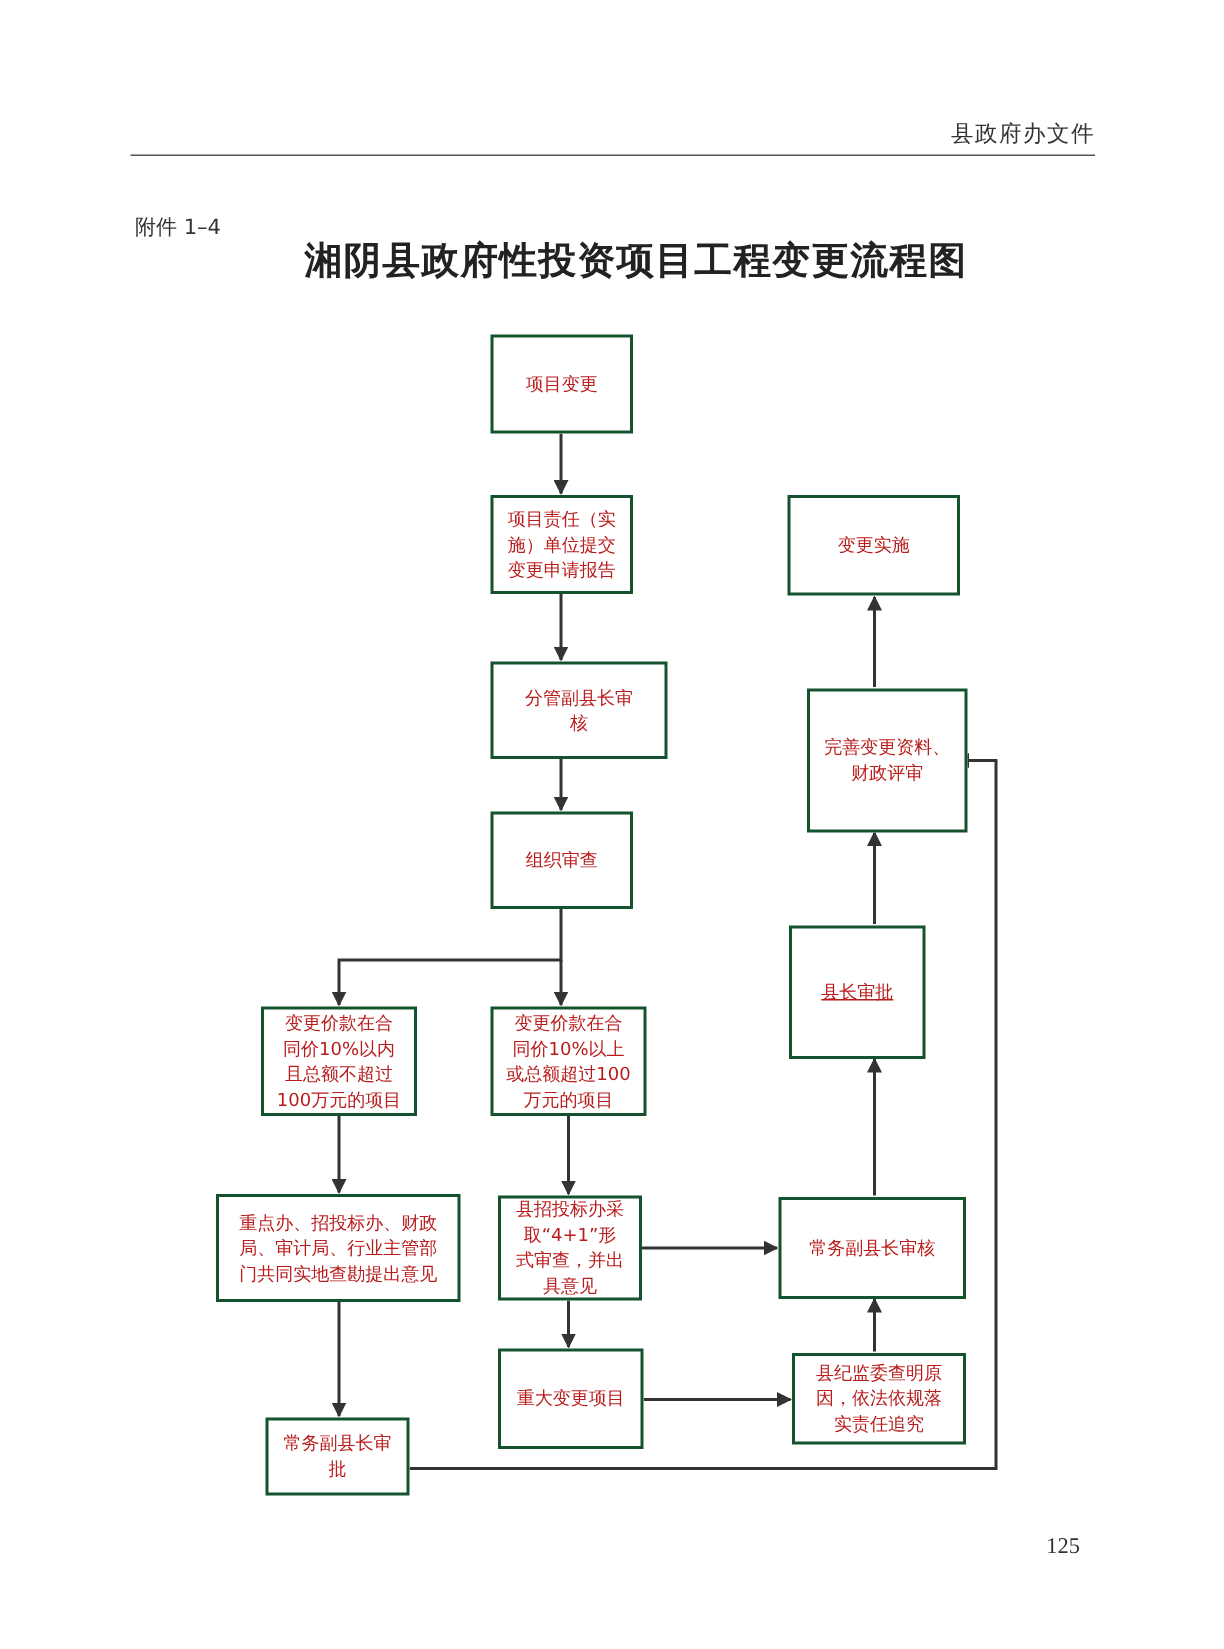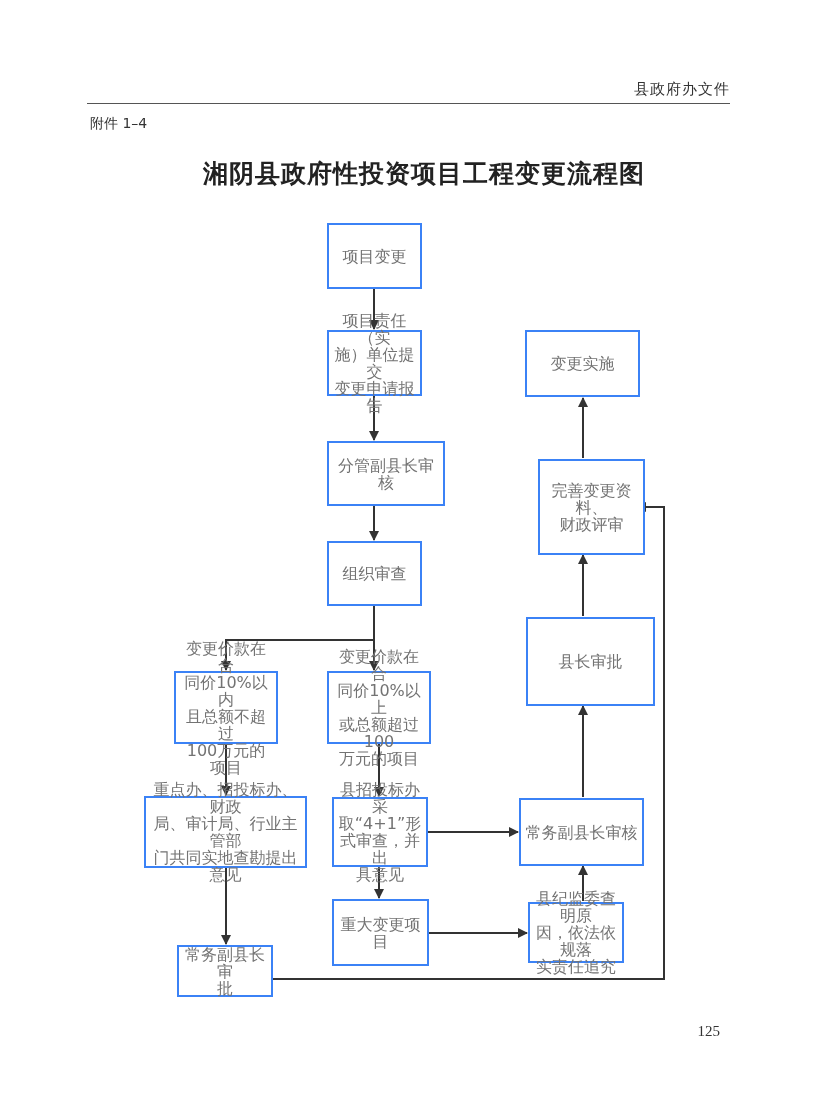--- a/index.html
+++ b/index.html
@@ -1,23 +1,23 @@
 <!DOCTYPE html>
 <html><head>
 <meta charset="utf-8">
 <style>
   html,body{margin:0;padding:0;background:#fff;}
   body{width:816px;height:1099px;position:relative;overflow:hidden;font-family:"DejaVu Sans",sans-serif;color:#2a2a2a;}
   .header-label{position:absolute;right:86px;top:80px;font-size:15px;color:#333;letter-spacing:1px;}
   .header-rule{position:absolute;left:87px;right:86px;top:103px;height:0;border-top:1.5px solid #555;}
-  .attach{position:absolute;left:90px;top:115px;font-size:14px;color:#333;}
+  .attach{position:absolute;left:90px;top:143px;font-size:14px;color:#333;}
   .title{position:absolute;left:0;right:0;top:157px;text-align:center;font-family:"DejaVu Serif",serif;font-weight:bold;font-size:25px;color:#222;letter-spacing:1px;padding-left:32px;}
   .page-num{position:absolute;right:96px;top:1023px;font-family:"Liberation Serif",serif;font-size:15px;color:#333;}
   svg.flow{position:absolute;left:0;top:0;}
-  .node{position:absolute;box-sizing:border-box;border:2px solid #3b82f6;background:#fff;display:flex;align-items:center;justify-content:center;text-align:center;font-size:16px;line-height:17px;color:#737373;padding:3px 4px;white-space:pre-line;}
+  .node{position:absolute;box-sizing:border-box;border:2px solid #14532d;background:#fff;display:flex;align-items:center;justify-content:center;text-align:center;font-size:12px;line-height:17px;color:#b91c1c;padding:3px 4px;white-space:pre-line;}
 </style>
 </head>
 <body>
 
 <div class="header-label">县政府办文件</div>
 <div class="header-rule"></div>
 <div class="attach">附件 1–4</div>
 <div class="title">湘阴县政府性投资项目工程变更流程图</div>
 
 <svg class="flow" width="816" height="1099">
@@ -62,24 +62,24 @@
 或总额超过100
 万元的项目</div>
 <div class="node" style="left:144px;top:796px;width:163px;height:72px;">重点办、招投标办、财政
 局、审计局、行业主管部
 门共同实地查勘提出意见</div>
 <div class="node" style="left:332px;top:797px;width:96px;height:70px;">县招投标办采
 取“4+1”形
 式审查，并出
 具意见</div>
 <div class="node" style="left:332px;top:899px;width:97px;height:67px;">重大变更项目</div>
-<div class="node" style="left:528px;top:902px;width:96px;height:61px;">县纪监委查明原
+<div class="node" style="left:528px;top:902px;width:116px;height:61px;">县纪监委查明原
 因，依法依规落
 实责任追究</div>
 <div class="node" style="left:177px;top:945px;width:96px;height:52px;">常务副县长审
 批</div>
 <div class="node" style="left:519px;top:798px;width:125px;height:68px;">常务副县长审核</div>
-<div class="node" style="left:526px;top:617px;width:129px;height:89px;">县长审批</div>
+<div class="node" style="left:526px;top:617px;width:91px;height:89px;text-decoration:underline;">县长审批</div>
 <div class="node" style="left:538px;top:459px;width:107px;height:96px;">完善变更资料、
 财政评审</div>
 <div class="node" style="left:525px;top:330px;width:115px;height:67px;">变更实施</div>
 
 <div class="page-num">125</div>
 
 </body></html>

